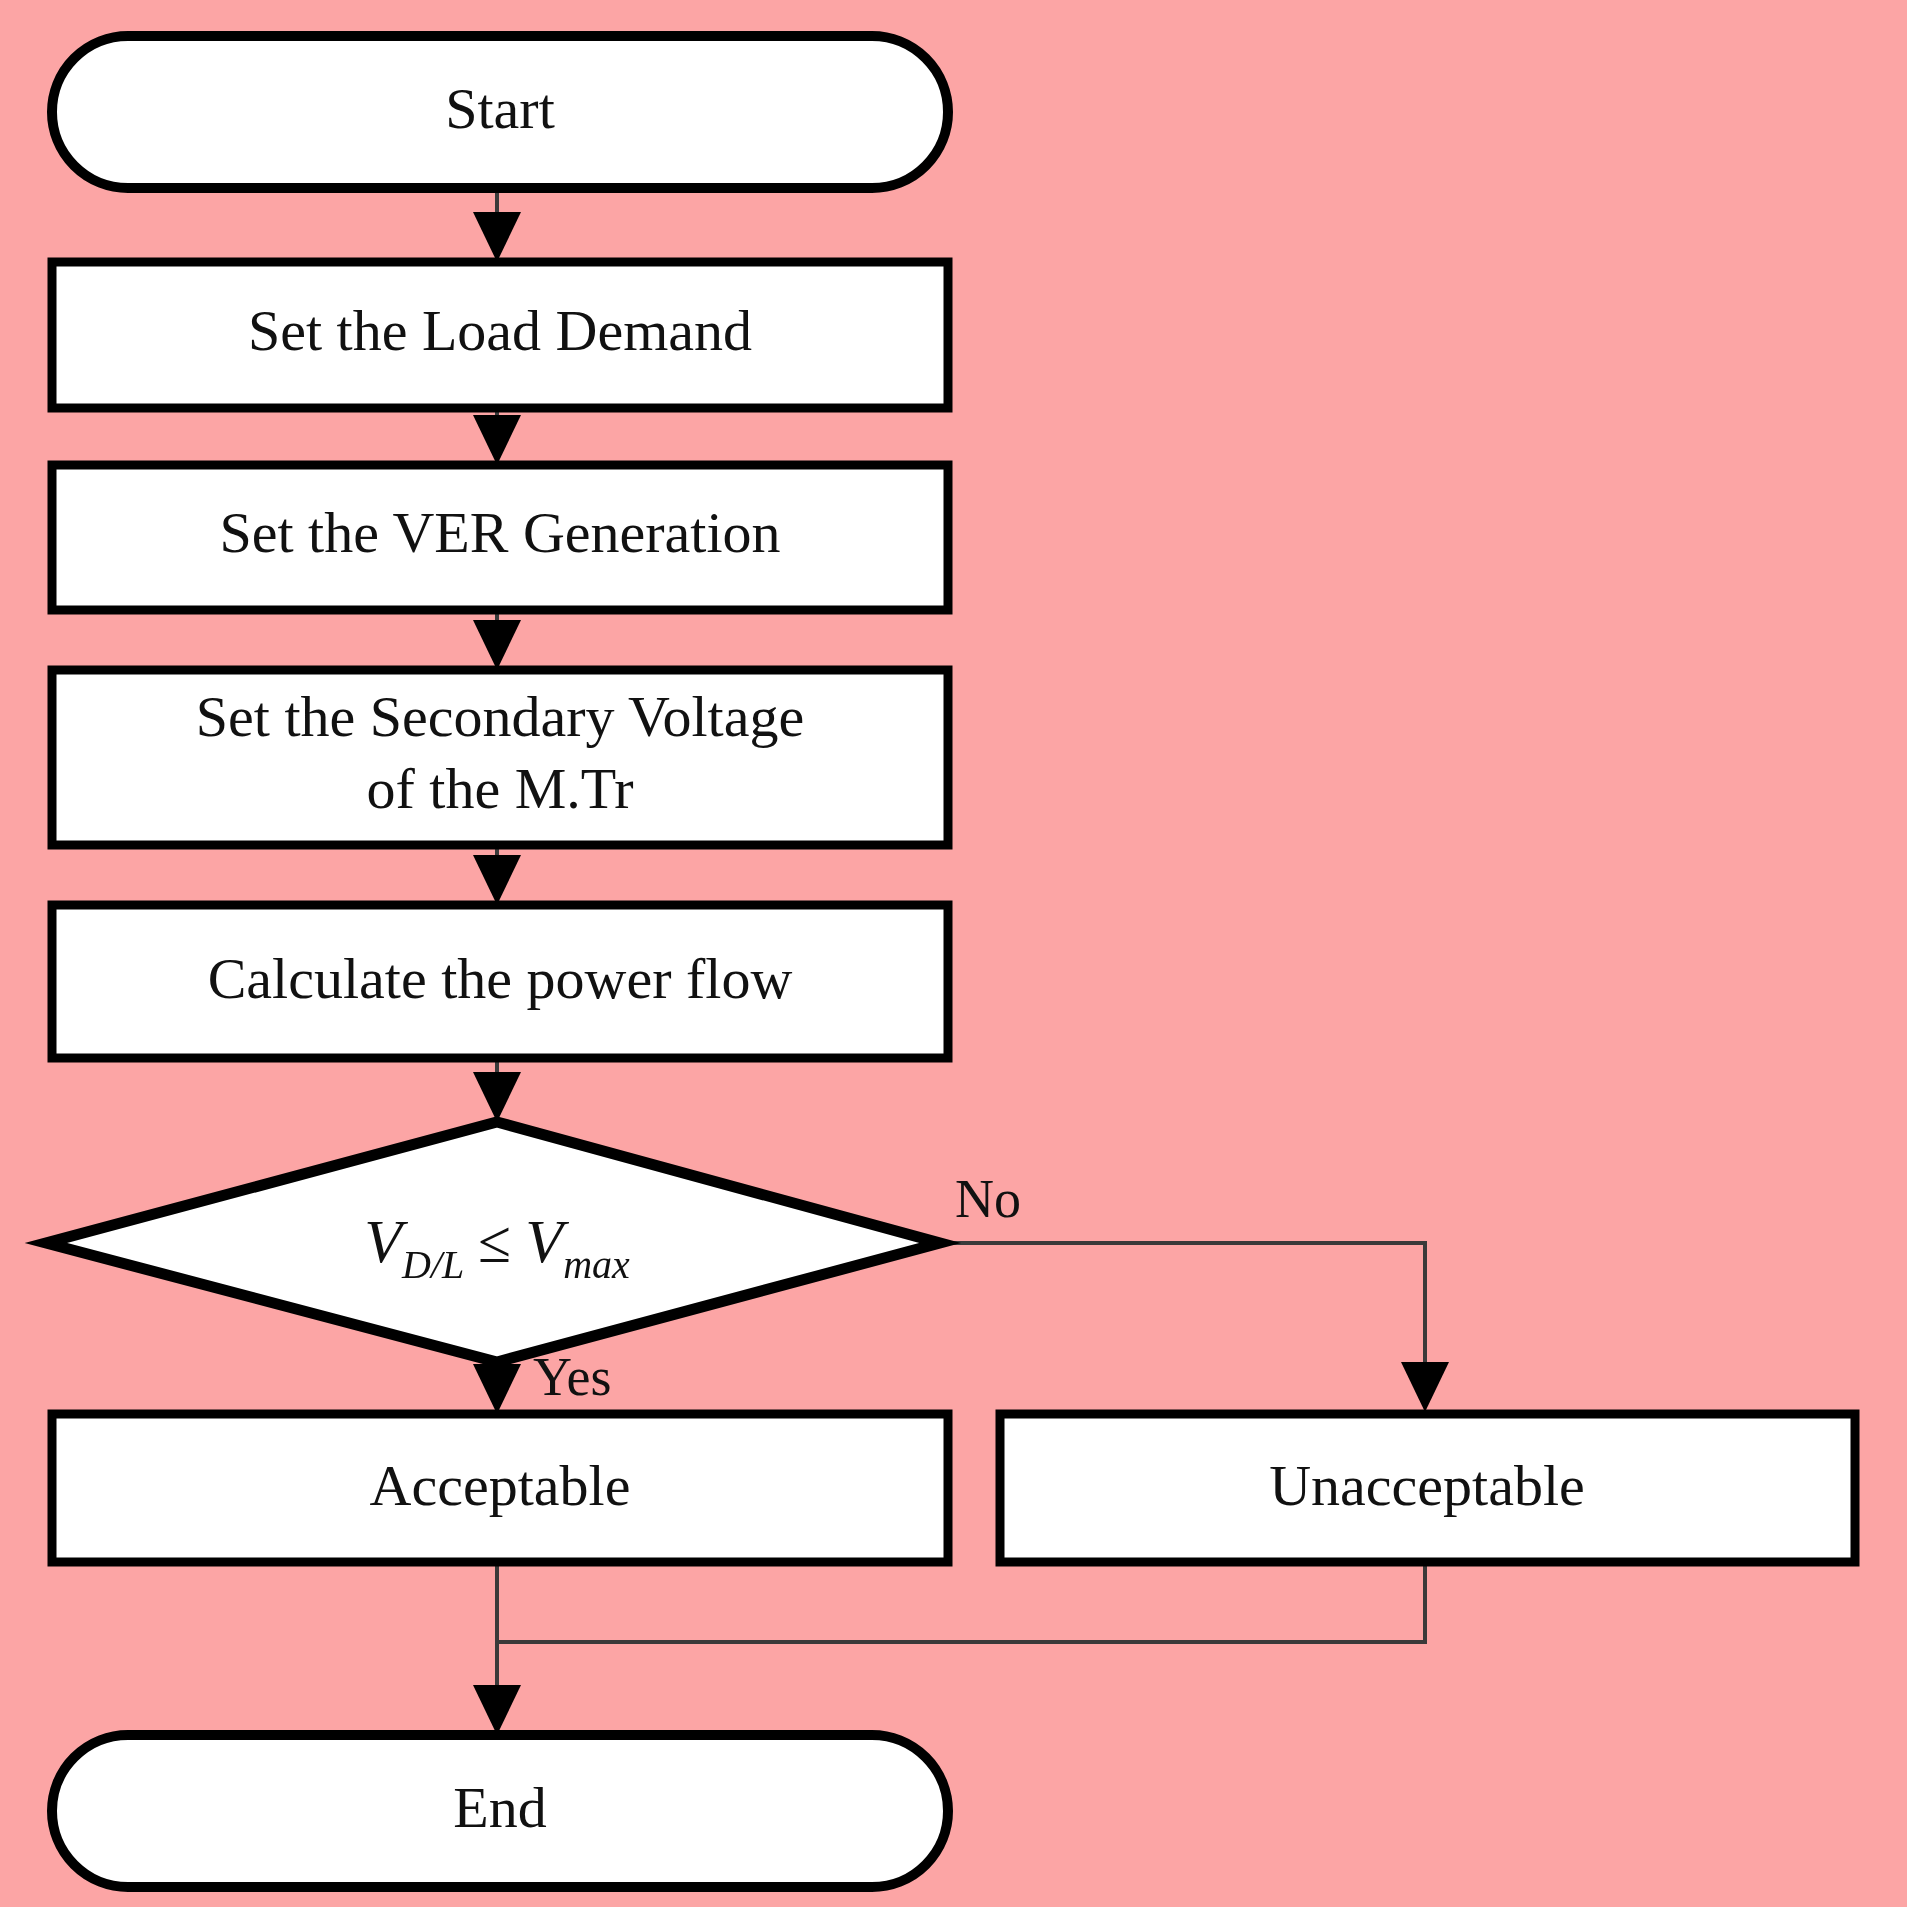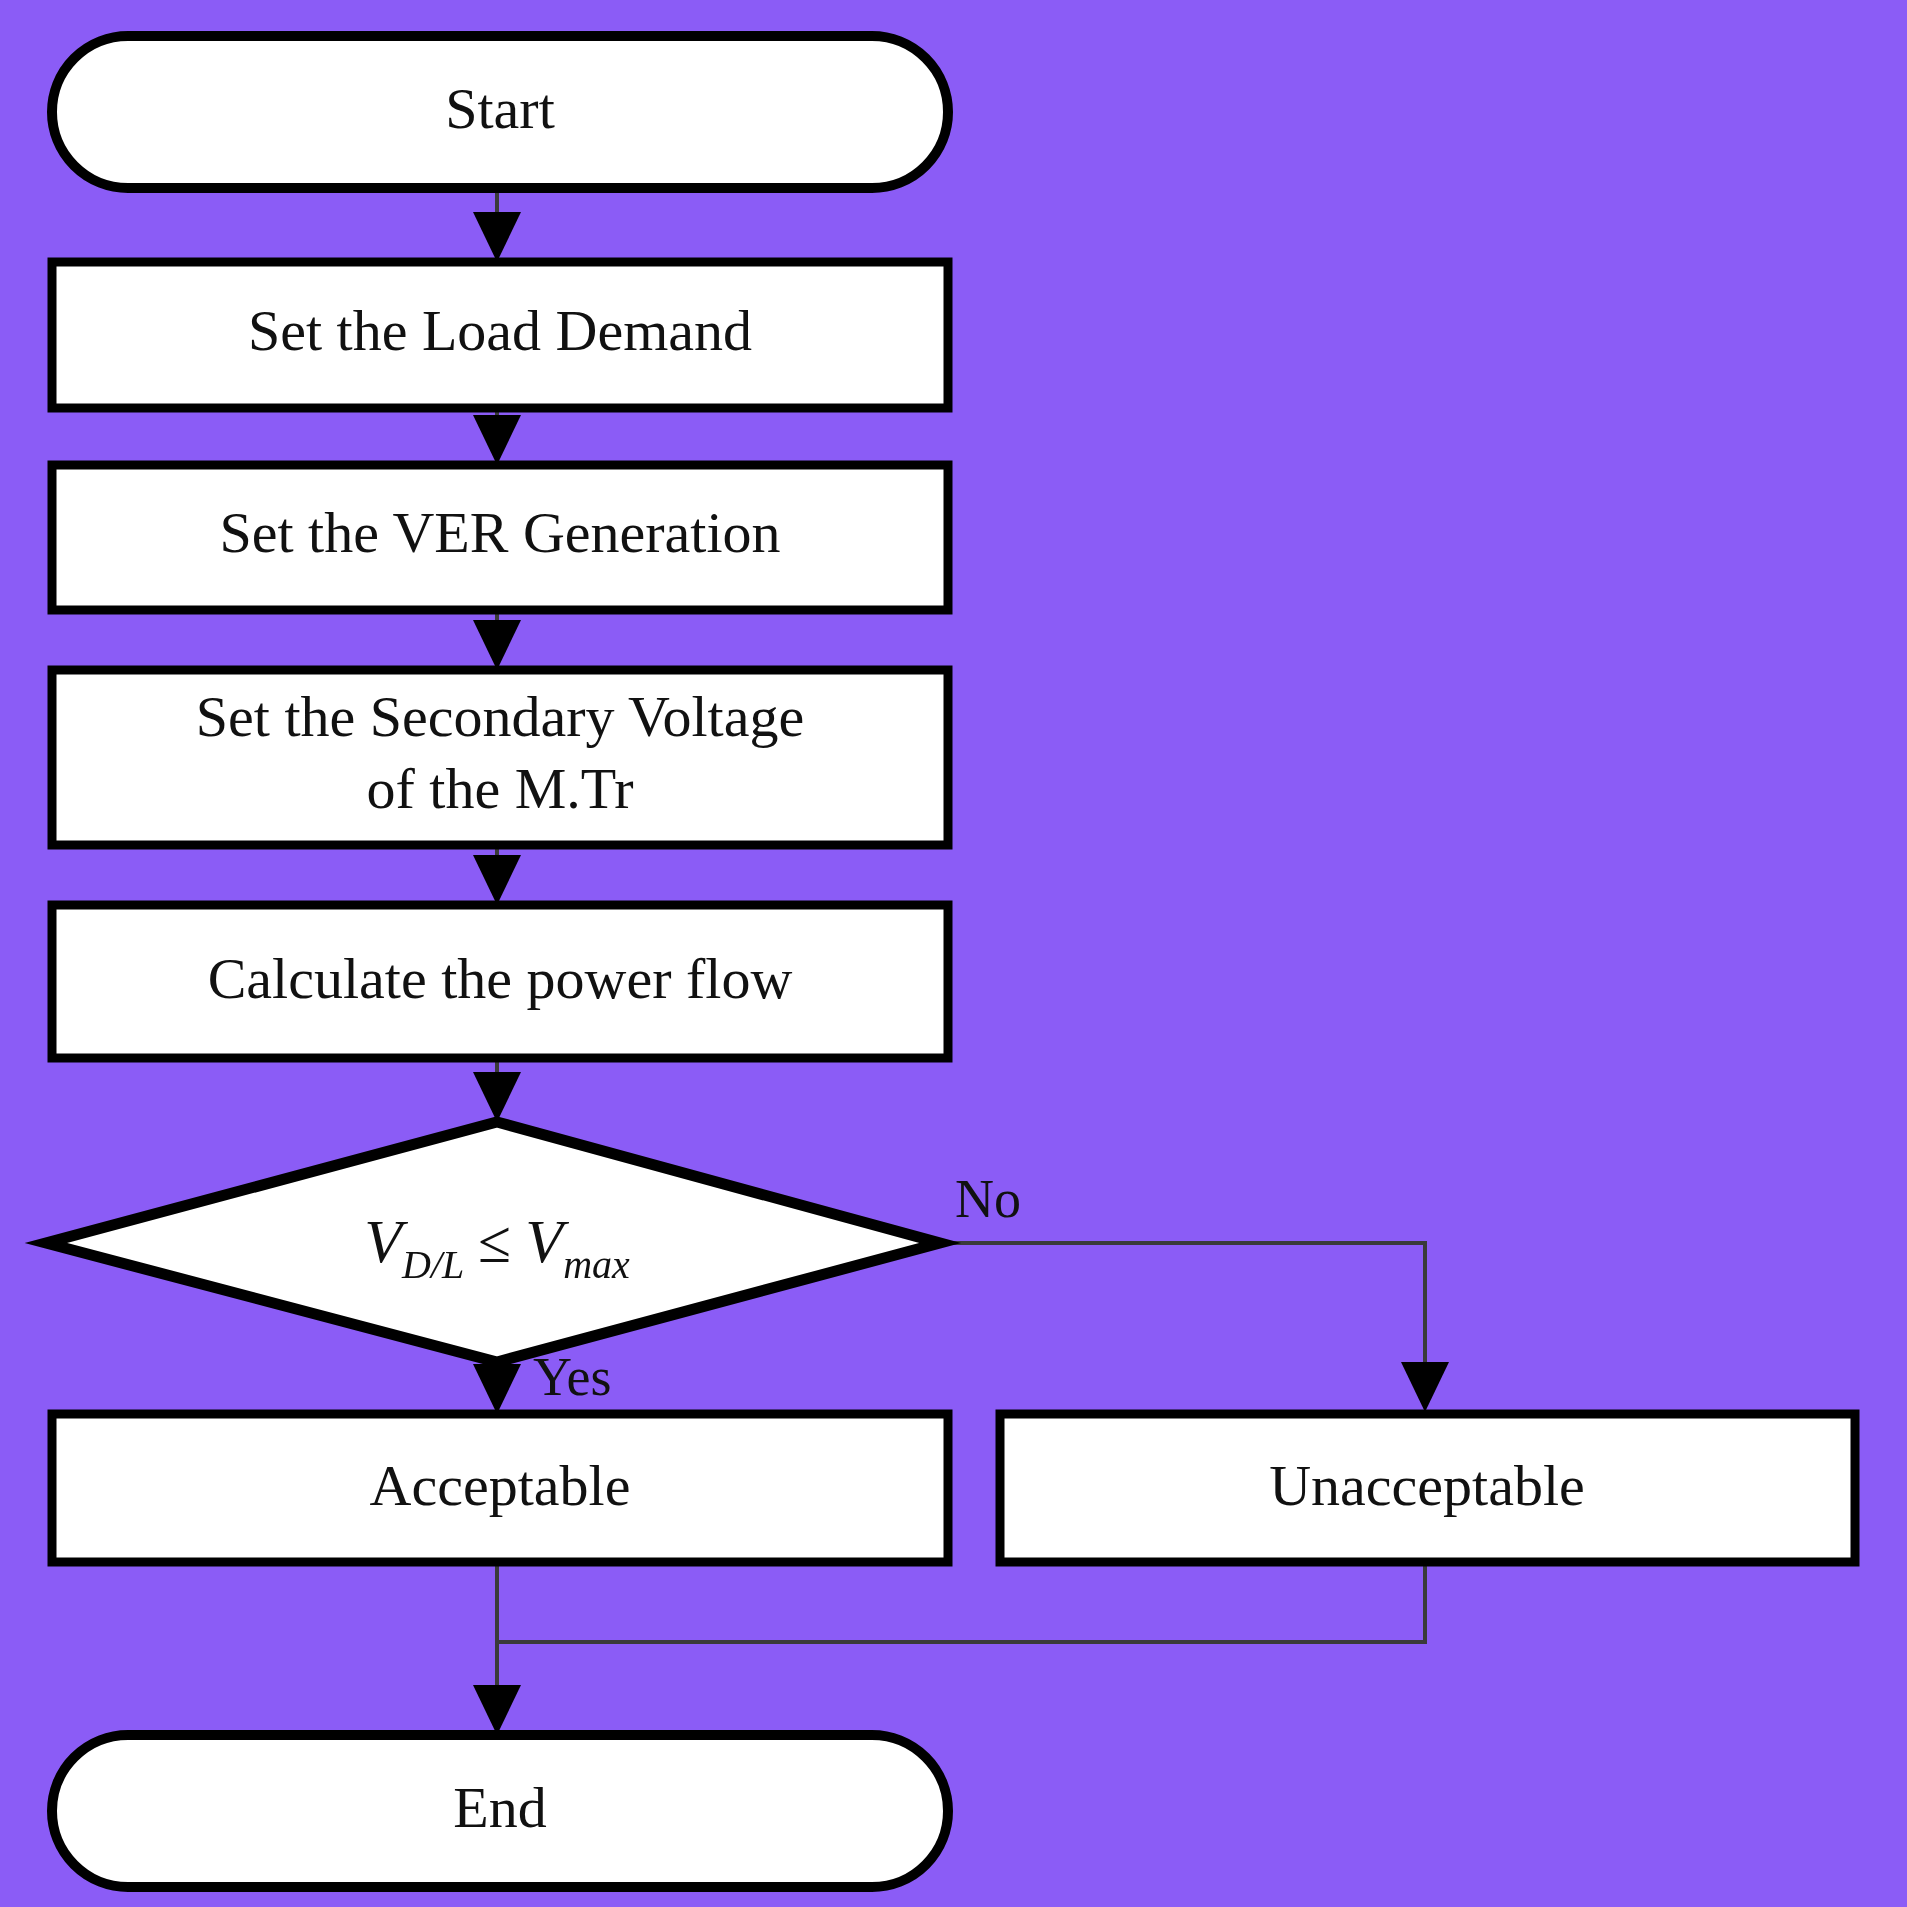--- a/index.html
+++ b/index.html
@@ -11,21 +11,21 @@
   body {
     width: 1907px;
     height: 1907px;
     font-family: "Liberation Serif", "DejaVu Serif", serif;
     overflow: hidden;
   }
   #flowchart-root {
     position: relative;
     width: 1907px;
     height: 1907px;
-    background: #8b5cf6;
+    background: #fca5a5;
   }
   svg#flow-svg {
     display: block;
     width: 1907px;
     height: 1907px;
   }
   .node-shape {
     fill: #ffffff;
     stroke: #000000;
     stroke-width: 9;

